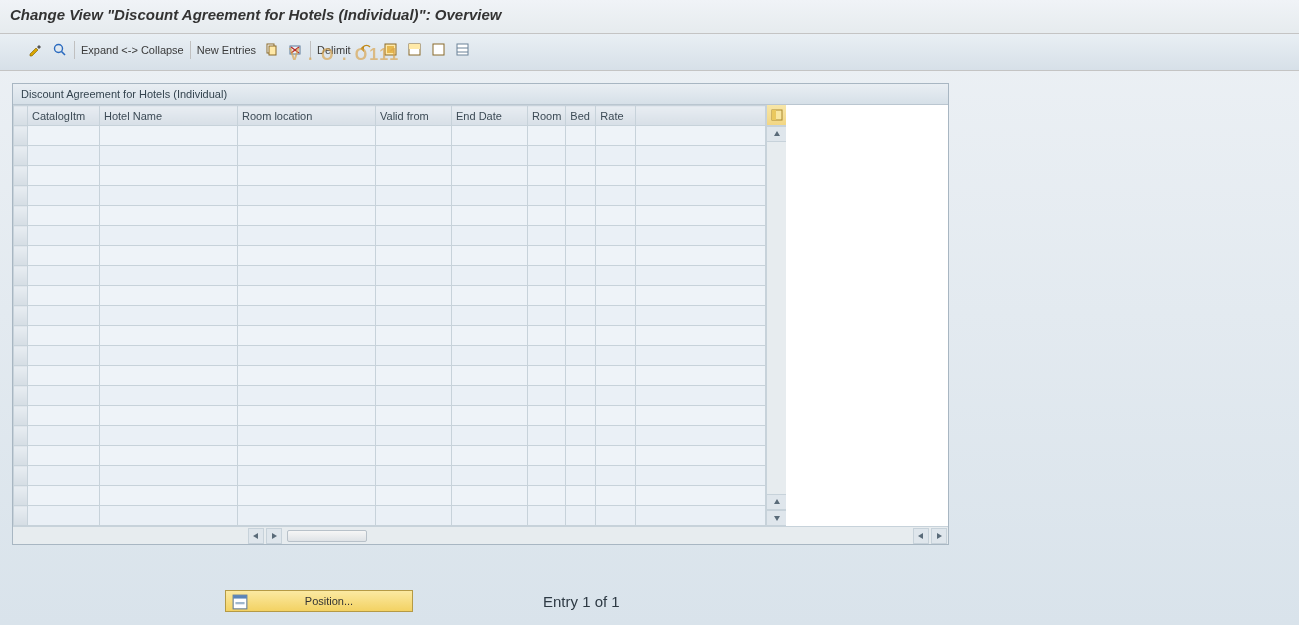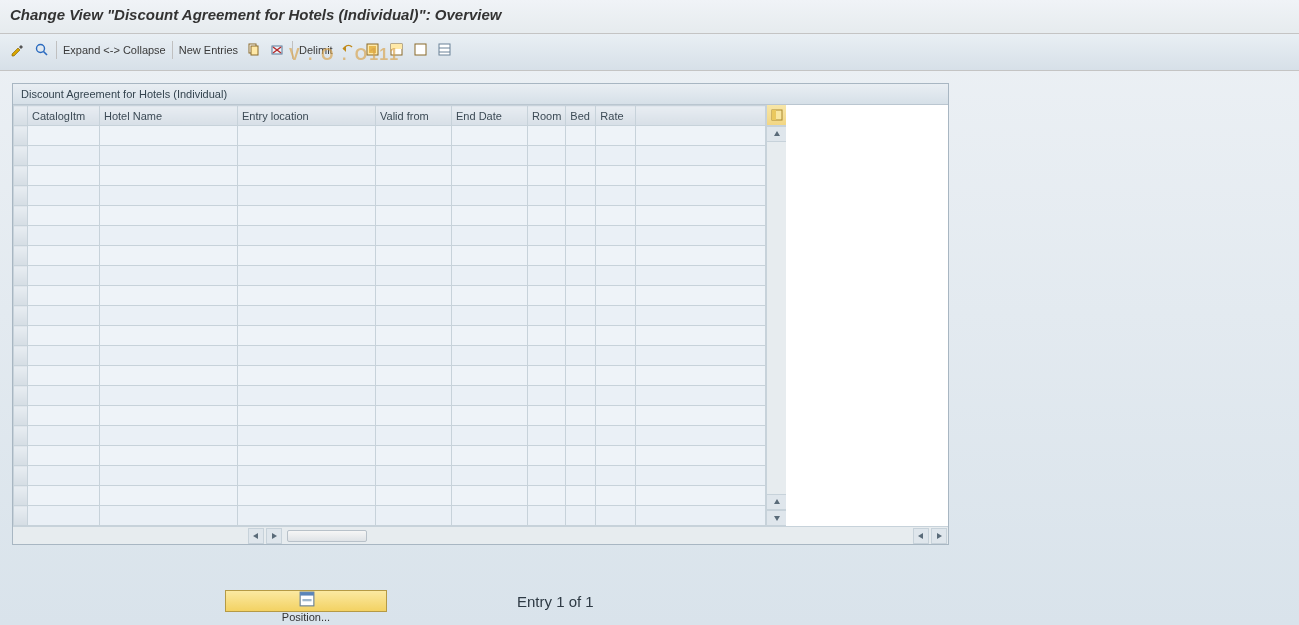--- a/index.html
+++ b/index.html
@@ -3,21 +3,21 @@
   <meta charset="utf-8">
   <style>
     * { box-sizing: border-box; margin: 0; padding: 0; }
     html, body { width: 1299px; height: 625px; font-family: Arial, Helvetica, sans-serif; font-size: 11px; background: #e7ecef; color: #333; }
     .container { width: 100%; height: 100%; position: relative; background: linear-gradient(to bottom, #edf1f5 0%, #d9e3eb 100%); }
 
     
     .title-bar { padding: 6px 10px 10px 10px; font-style: italic; font-weight: bold; font-size: 15px; color: #333; border-bottom: 1px solid #c4c4c4; background: linear-gradient(to bottom, #f0f3f7 0px, #e7ecef 30px); }
 
     
-    .toolbar { display: flex; align-items: center; padding: 6px 10px 10px 6px; border-bottom: 1px solid #c4c4c4; color: #3a3a3a; background: linear-gradient(to bottom, #e9eff4, #d7e0e8); }
+    .toolbar { display: flex; align-items: center; padding: 6px 10px 10px 24px; border-bottom: 1px solid #c4c4c4; color: #3a3a3a; background: linear-gradient(to bottom, #e9eff4, #d7e0e8); }
     .toolbar .sep { width:1px; height:18px; background:#c0c0c0; margin:0 2px; }
     .toolbar .btn { display: inline-flex; align-items: center; gap: 4px; padding: 2px 4px; cursor: pointer; }
     .icon { display:inline-block; width:16px; height:16px; position:relative; }
     .icon svg { width:16px; height:16px; display:block; }
 
     .watermark { position:absolute; left:270px; top:46px; color:#d9a34a; font-size:16px; font-weight:bold; letter-spacing:2px; opacity:0.65; pointer-events:none;margin-left:19px; }
 
     
     .panel { margin: 12px 0 0 12px; width: 937px; border:1px solid #a8b6c2; background:#fff; }
     .panel-title { padding:4px 8px; background: linear-gradient(to bottom,#e9eef3,#d6e0e8); border-bottom:1px solid #bac6d0; color:#34444f; font-size:11px; }
@@ -51,21 +51,21 @@
 
     .hscroll { height:18px; border-top:1px solid #c7d2da; display:flex; align-items:center; background:#e7ecef; }
     .hscroll .spacer { width:234px; }
     .hscroll .arrow { width:16px; height:16px; display:flex; align-items:center; justify-content:center; background:#dfe6ec; border:1px solid #c7d2da; cursor:pointer; margin:0 1px; }
     .hscroll .thumb { width:80px; height:12px; background: linear-gradient(to bottom,#f6f6f6,#dfe3e7); border:1px solid #b8c1c9; border-radius:2px; margin-left:4px; }
     .hscroll .midtrack { flex:1; }
     .hscroll .right { margin-left:auto; display:flex; }
 
     
     .footer { position:absolute; left:225px; top:590px; display:flex; align-items:center; gap:110px; }
-    .position-btn { width:162px; height:22px; background:linear-gradient(to bottom,#fbe9a2,#f3d263); border:1px solid #b59a45; color:#333; display:flex; align-items:center; gap:6px; padding:0 6px; cursor:pointer; font-size:11px;flex-direction:column; }
+    .position-btn { width:188px; height:22px; background:linear-gradient(to bottom,#fbe9a2,#f3d263); border:1px solid #b59a45; color:#333; display:flex; align-items:center; gap:6px; padding:0 6px; cursor:pointer; font-size:11px; }
     .position-btn .icon { width:14px; height:14px; }
     .entry-text { color:#2e3a44; font-size:15px;margin-left:20px; }
   </style>
 </head>
 <body>
 
 <div class="container">
   <div class="title-bar">Change View "Discount Agreement for Hotels (Individual)": Overview</div>
 
   <div class="toolbar">
@@ -168,21 +168,21 @@
               <col class="col-room">
               <col class="col-bed">
               <col class="col-rate">
               <col class="col-rest">
           </colgroup>
           <thead>
             <tr>
               <th class="rowsel"></th>
               <th>CatalogItm</th>
               <th>Hotel Name</th>
-              <th>Entry location</th>
+              <th>Room location</th>
               <th>Valid from</th>
               <th>End Date</th>
               <th>Room</th>
               <th>Bed</th>
               <th>Rate</th>
               <th></th>
             </tr>
           </thead>
           <tbody id="grid-body">
               <tr>

